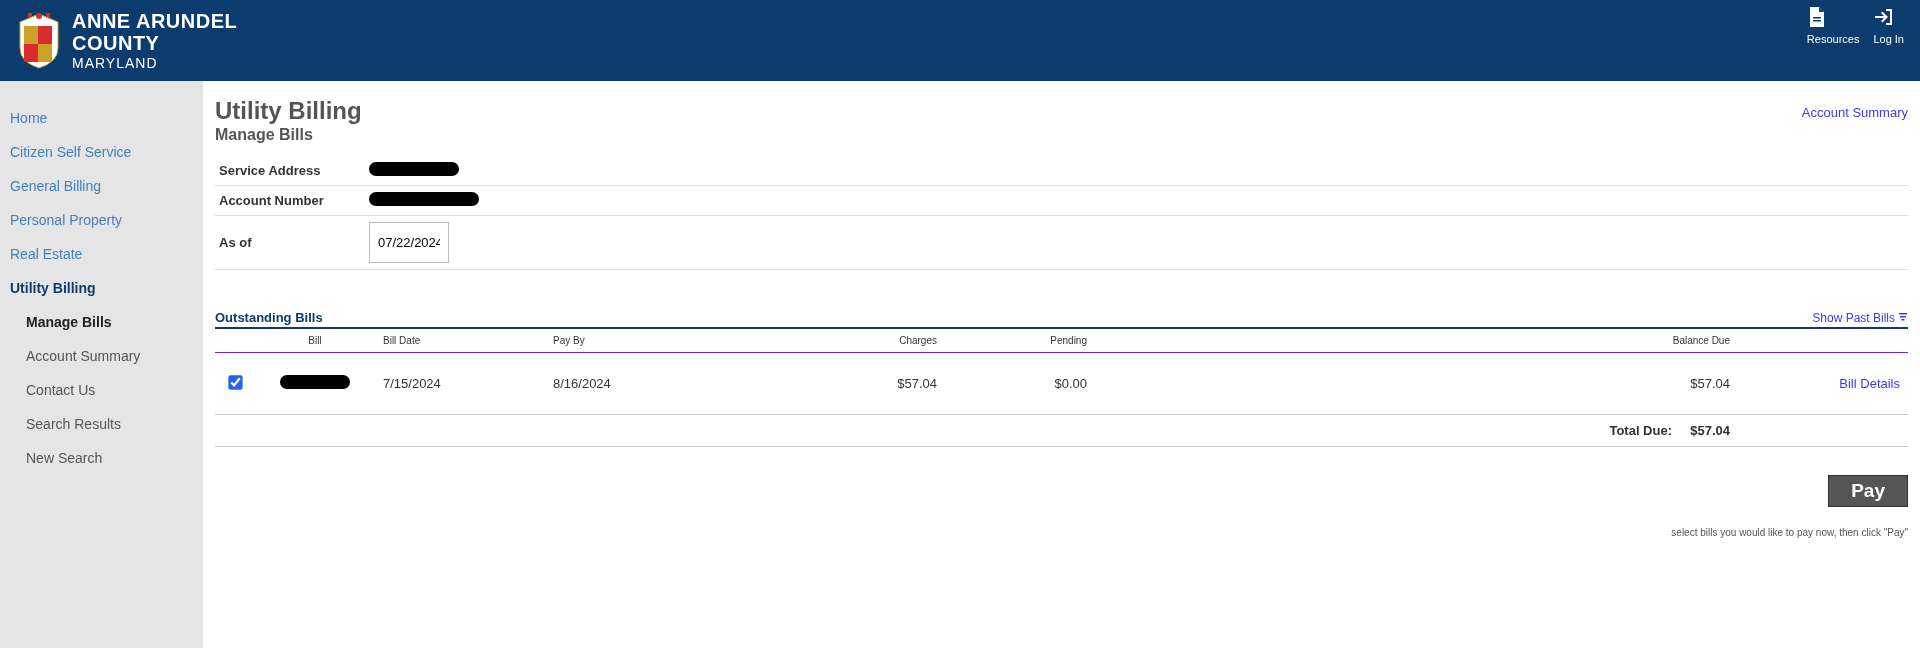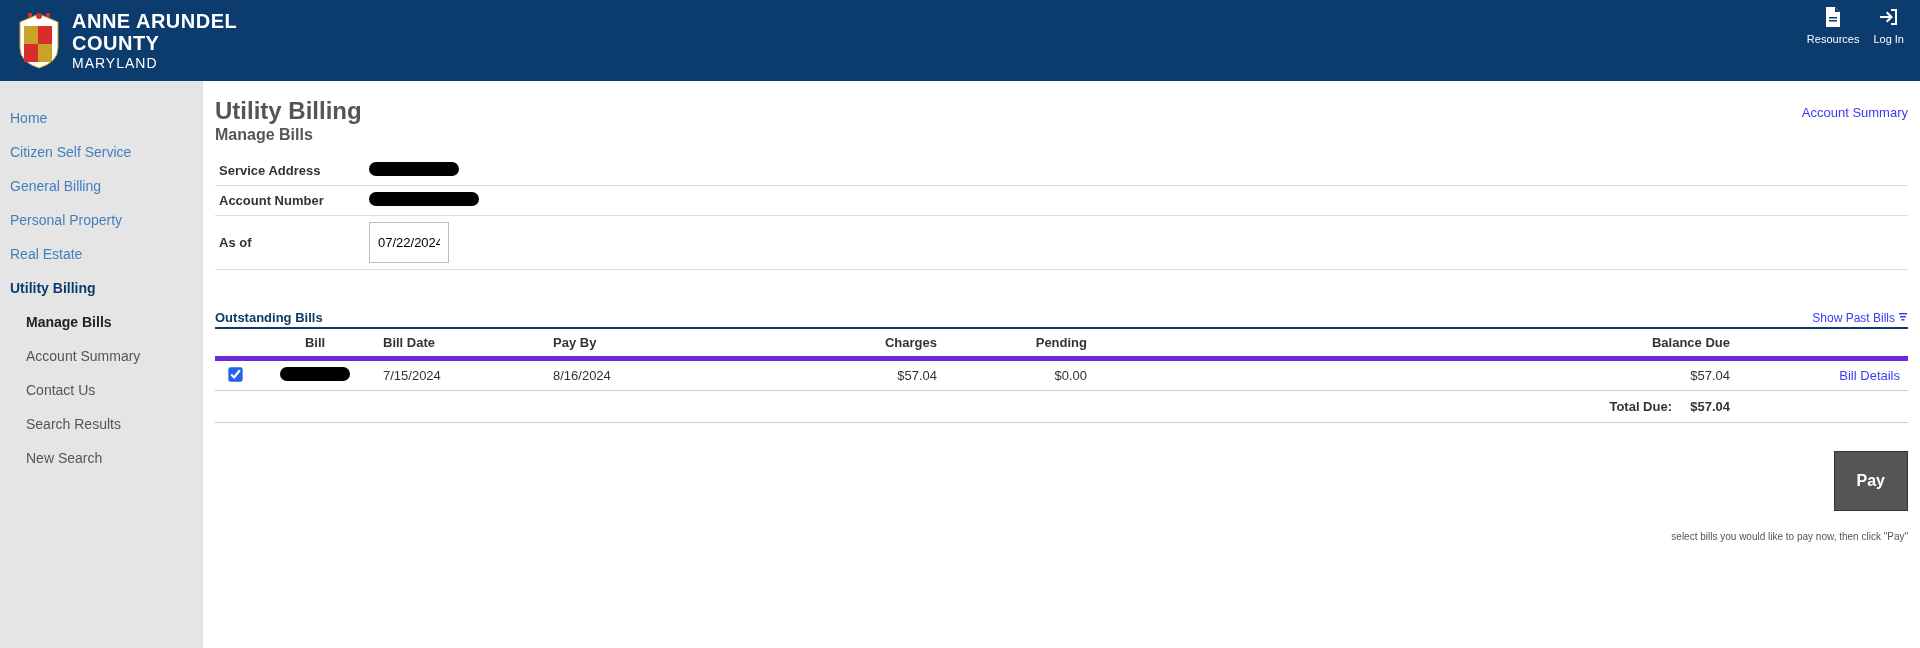--- a/index.html
+++ b/index.html
@@ -14,21 +14,21 @@
       position: relative;
     }
     .logo-block { display: flex; align-items: flex-start; gap: 10px; }
     .logo-shield { width: 46px; height: 60px; display: flex; align-items: center; justify-content: center; }
     .logo-text { color: #fff; line-height: 1.1; }
     .logo-text .line1 { font-size: 20px; font-weight: 600; letter-spacing: 0.5px; }
     .logo-text .line2 { font-size: 20px; font-weight: 600; letter-spacing: 0.5px; }
     .logo-text .line3 { font-size: 14px; font-weight: 400; letter-spacing: 1px; margin-top: 2px; }
 
     .header-actions { position: absolute; right: 16px; top: 6px; display: flex; gap: 14px; align-items: flex-start; }
-    .header-action { color: #fff; text-align: center; font-size: 11px; cursor: pointer; }
+    .header-action { color: #fff; font-size: 11px; cursor: pointer; }
     .header-action .icon-slot { font-size: 20px; line-height: 1; margin-bottom: 2px; }
 
     .layout { display: flex; min-height: calc(100vh - 81px); }
 
     .sidebar {
       width: 203px;
       background: #e5e5e5;
       padding-top: 20px;
       flex-shrink: 0;
     }
@@ -65,31 +65,31 @@
     .redacted { display: inline-block; background: #000; border-radius: 10px; height: 14px; }
     .redacted.w1 { width: 90px; }
     .redacted.w2 { width: 110px; }
     .date-input { border: 1px solid #bbb; padding: 12px 8px; font-size: 13px; width: 80px; }
 
     .section-title-row { display: flex; justify-content: space-between; align-items: flex-end; margin-top: 40px; border-bottom: 2px solid #0c3b6e; padding-bottom: 2px; }
     .section-title { color: #0c3b6e; font-weight: 700; font-size: 13px; }
     .section-action { color: #3a3af5; font-size: 12px; cursor: pointer; display: flex; align-items: center; gap: 3px; }
 
     .bills-table { width: 100%; border-collapse: collapse; }
-    .bills-table th { text-align: left; padding: 6px 8px; font-weight: 700; font-size: 13px; border-bottom: 5px solid #6d28d9; }
-    .bills-table td { padding: 6px 8px; font-size: 13px; border-bottom: 1px solid #ccc; }
+    .bills-table th { text-align: left; padding: 6px 8px; font-weight: 400; font-size: 10px; border-bottom: 1px solid #6d28d9; }
+    .bills-table td { padding: 22px 8px; font-size: 13px; border-bottom: 1px solid #ccc; }
     .bills-table th.right, .bills-table td.right { text-align: right; }
     .bills-table th.center, .bills-table td.center { text-align: center; }
 
     .total-row { display: flex; justify-content: flex-end; gap: 8px; padding: 8px 8px; font-size: 13px; border-bottom: 1px solid #ccc; }
     .total-row .lbl { font-weight: 700; }
     .total-row .val { font-weight: 700; min-width: 50px; text-align: right; }
 
     .pay-row { display: flex; flex-direction: column; align-items: flex-end; margin-top: 28px; gap: 4px; }
-    .pay-btn { background: #555; color: #fff; border: 1px solid #333; padding: 20px 22px; font-size: 16px; font-weight: 700; cursor: pointer; }
+    .pay-btn { background: #555; color: #fff; border: 1px solid #333; padding: 4px 22px; font-size: 19px; font-weight: 700; cursor: pointer; }
     .pay-hint { font-size: 10px; color: #555; margin-top: 16px; }
 
     .chk { transform: scale(1.1); accent-color: #2463eb; }
     .redacted-bill { display: inline-block; background: #000; border-radius: 10px; height: 14px; width: 70px; }
   </style>
 </head>
 <body>
 
 <div class="header">
   <div class="logo-block">

